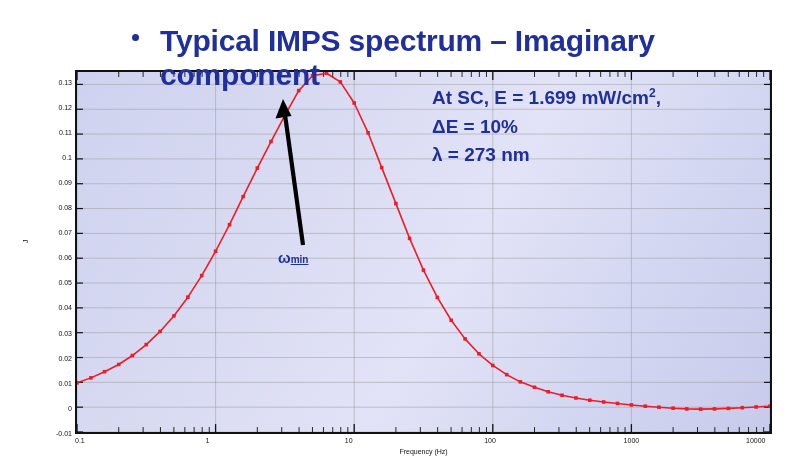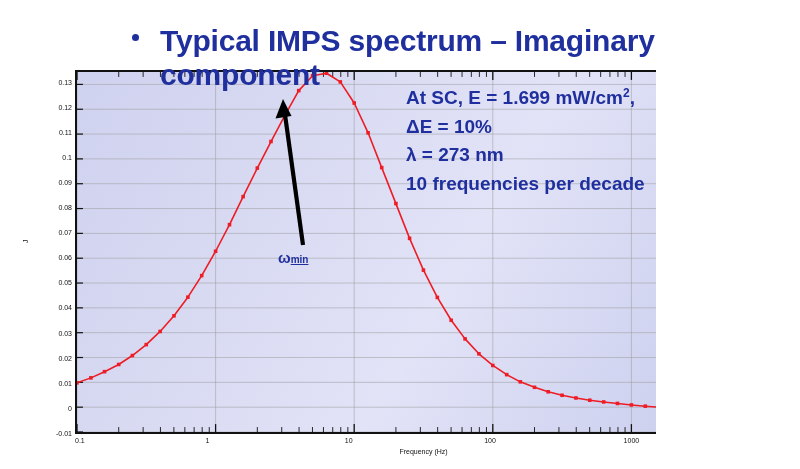--- a/index.html
+++ b/index.html
@@ -2,21 +2,21 @@
 <html><head>
 <meta charset="utf-8">
 <style>
   html, body {
     margin: 0;
     padding: 0;
     background: #ffffff;
   }
   #slide {
     position: relative;
-    width: 656px;
+    width: 800px;
     height: 469px;
     background: #ffffff;
     overflow: hidden;
     font-family: "Liberation Sans", sans-serif;
   }
 
   
   #title-block {
     position: absolute;
     left: 132px;
@@ -113,21 +113,21 @@
     font-size: 7px;
     color: #111;
     transform: rotate(-90deg);
     transform-origin: left top;
     font-family: "Liberation Sans", sans-serif;
   }
 
   
   #annotation {
     position: absolute;
-    left: 406px;
+    left: 432px;
     top: 84px;
     color: #1f2f9e;
     font-size: 19px;
     font-weight: bold;
     line-height: 1.50;
     z-index: 30;
   }
   #annotation div { white-space: nowrap; }
   #annotation sup { font-size: 12px; vertical-align: super; }
 
@@ -394,21 +394,20 @@
       <div class="xtick" style="left:409.20px;">100</div>
       <div class="xtick" style="left:548.60px;">1000</div>
       <div class="xtick" style="left:671px;">10000</div>
     </div>
   <div id="xaxis-title">Frequency (Hz)</div>
 
   <div id="annotation">
     <div><span>At SC, E = 1.699 mW/cm</span><sup>2</sup><span>,</span></div>
     <div>ΔE = 10%</div>
     <div>λ = 273 nm</div>
-    <div>10 frequencies per decade</div>
   </div>
 
   <svg id="arrow-svg" viewBox="0 0 52 155">
     <line x1="33" y1="150" x2="14.5" y2="16" stroke="#000000" stroke-width="4.2" stroke-linecap="butt"></line>
     <polygon points="13,4 21.5,21 5.5,23.5" fill="#000000"></polygon>
   </svg>
 
   <div id="omega-label"><span>ω</span><sub>min</sub></div>
 
 </div>

